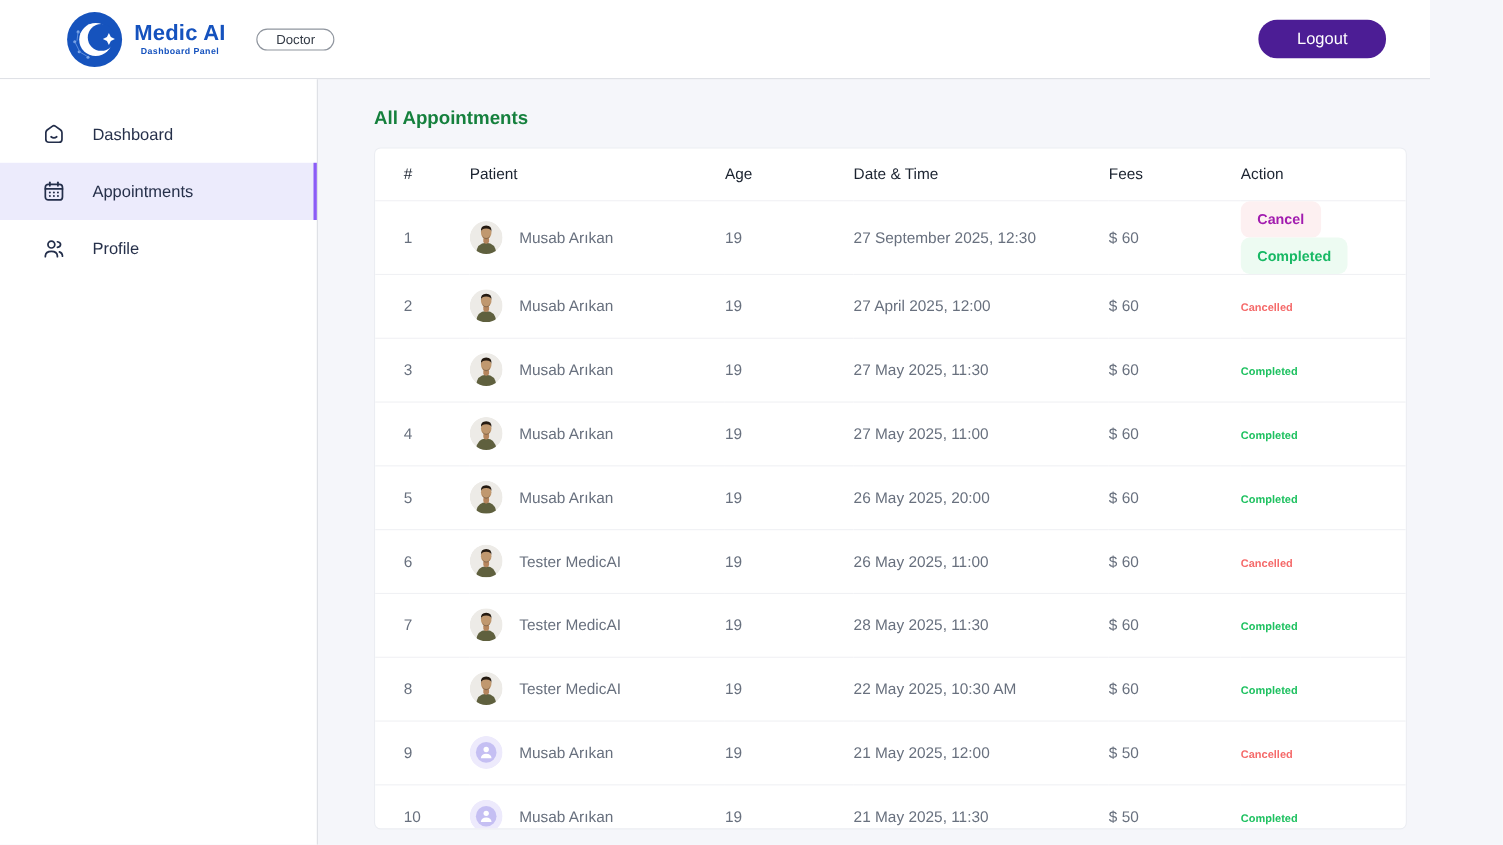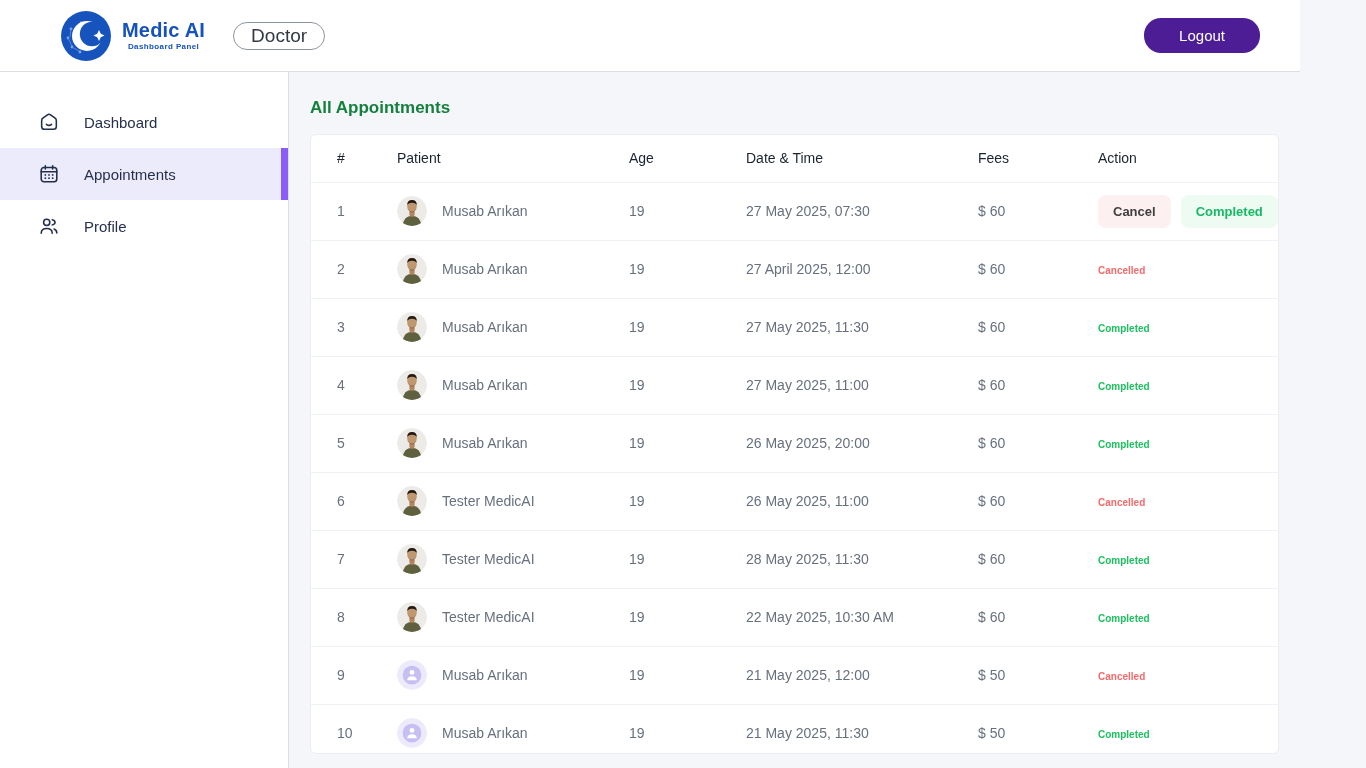--- a/index.html
+++ b/index.html
@@ -9,35 +9,35 @@
 
   
   .header { height:72px; background:#ffffff; border-bottom:1px solid #dcdee4;
             display:flex; align-items:center; padding:0 40px 0 60px; flex:0 0 auto; }
   .logo-wrap { display:flex; align-items:center; gap:10px; }
   .logo-mark { width:52px; height:52px; }
   .brand-text { display:flex; flex-direction:column; line-height:1; }
   .brand-name { font-size:20px; font-weight:bold; color:#1552be; letter-spacing:.2px; }
   .brand-tagline { font-size:8px; font-weight:bold; color:#1552be; margin-top:3px; letter-spacing:.4px; text-align:center; }
   .role-badge { margin-left:28px; border:1px solid #8f959e; border-radius:16px;
-                padding:2px 17px; font-size:19px; color:#333a45; background:#fff; }
+                padding:2px 17px; font-size:12px; color:#333a45; background:#fff; }
   .logout-btn { margin-left:auto; background:#4c1d95; color:#fff; border:none;
                 border-radius:17px; padding:9px 35px; font-size:15px; cursor:pointer;
                 font-family:inherit; }
 
   
-  .body-row { flex:1; display:flex; min-height:0; }
+  .body-row { flex:1; display:flex; min-height:0;gap:30px; }
 
   
   .sidebar { width:289px; background:#ffffff; border-right:1px solid #dcdee4;
              padding-top:24px; flex:0 0 auto; }
   .nav-item { height:52px; display:flex; align-items:center; gap:24px;
               padding-left:38px; cursor:pointer; color:#26304a; font-size:15px;
               border-right:5px solid transparent; }
-  .nav-item.active { background:#ecebfc; border-right:7px solid #8b5cf6; }
+  .nav-item.active { background:#ecebfc; border-right:3px solid #8b5cf6; }
   .nav-icon { width:22px; height:22px; flex:0 0 auto; display:block; }
   .nav-icon path, .nav-icon rect, .nav-icon circle, .nav-icon line
       { fill:none; stroke:#232e4a; stroke-width:1.7; stroke-linecap:round; stroke-linejoin:round; }
   .nav-icon .dot { fill:#232e4a; stroke:none; }
 
   
   .main { flex:1; padding:26px 21px 0 21px; min-width:0; }
   .page-title { font-size:17px; font-weight:bold; color:#15803d; }
   .table-card { margin-top:16px; background:#ffffff; border:1px solid #ebedf2;
                 border-radius:6px; height:620px; overflow:hidden; }
@@ -47,21 +47,21 @@
   thead th { height:47px; text-align:left; vertical-align:middle; font-weight:normal;
              font-size:14px; color:#1b2330; }
   th.first, td.first { padding-left:26px; }
   tbody td { height:58px; border-top:1px solid #f0f1f4; vertical-align:middle;
              font-size:14px; color:#68707e; }
   .patient-cell { display:flex; align-items:center; gap:15px; }
   .avatar { width:30px; height:30px; border-radius:50%; overflow:hidden; flex:0 0 auto; }
   .avatar svg { width:30px; height:30px; display:block; }
   .action-btn { border:none; border-radius:8px; padding:9px 15px; font-size:13px;
                 font-weight:bold; cursor:pointer; font-family:inherit; }
-  .action-btn.cancel   { background:#fdf0f1; color:#404040; margin-right:10px; }
+  .action-btn.cancel   { background:#fdf0f1; color:#a21caf; margin-right:10px; }
   .action-btn.complete { background:#edfbf2; color:#17b864; }
   .status-label { font-size:10px; font-weight:bold; }
   .status-label.cancelled { color:#f56a6a; }
   .status-label.completed { color:#1ec160; }
 </style>
 </head>
 <body>
 
 <div class="app">
 
@@ -163,21 +163,21 @@
             <ellipse cx="16" cy="11.3" rx="5.1" ry="6" fill="#c0986f"></ellipse>
             <path d="M10.9 10.5 Q10.4 4.3 16 4.3 Q21.6 4.3 21.1 10.5 Q21 7.3 16 7.1 Q11 7.3 10.9 10.5 Z" fill="#241a11"></path>
             <path d="M12.1 13 Q12.6 17.4 16 17.5 Q19.4 17.4 19.9 13 Q18.9 16.4 16 16.4 Q13.1 16.4 12.1 13 Z" fill="#33241576" opacity="0.8"></path>
           </svg>
         </span>
 
         <span>Musab Arıkan</span>
       </div>
     </td>
     <td>19</td>
-    <td>27 May 2025, 07:30</td>
+    <td>27 September 2025, 12:30</td>
     <td>$ 60</td>
     <td>
       <span><button class="action-btn cancel">Cancel</button><button class="action-btn complete">Completed</button></span>
       
     </td>
   </tr>
 
   <tr>
     <td class="first">2</td>
     <td>

